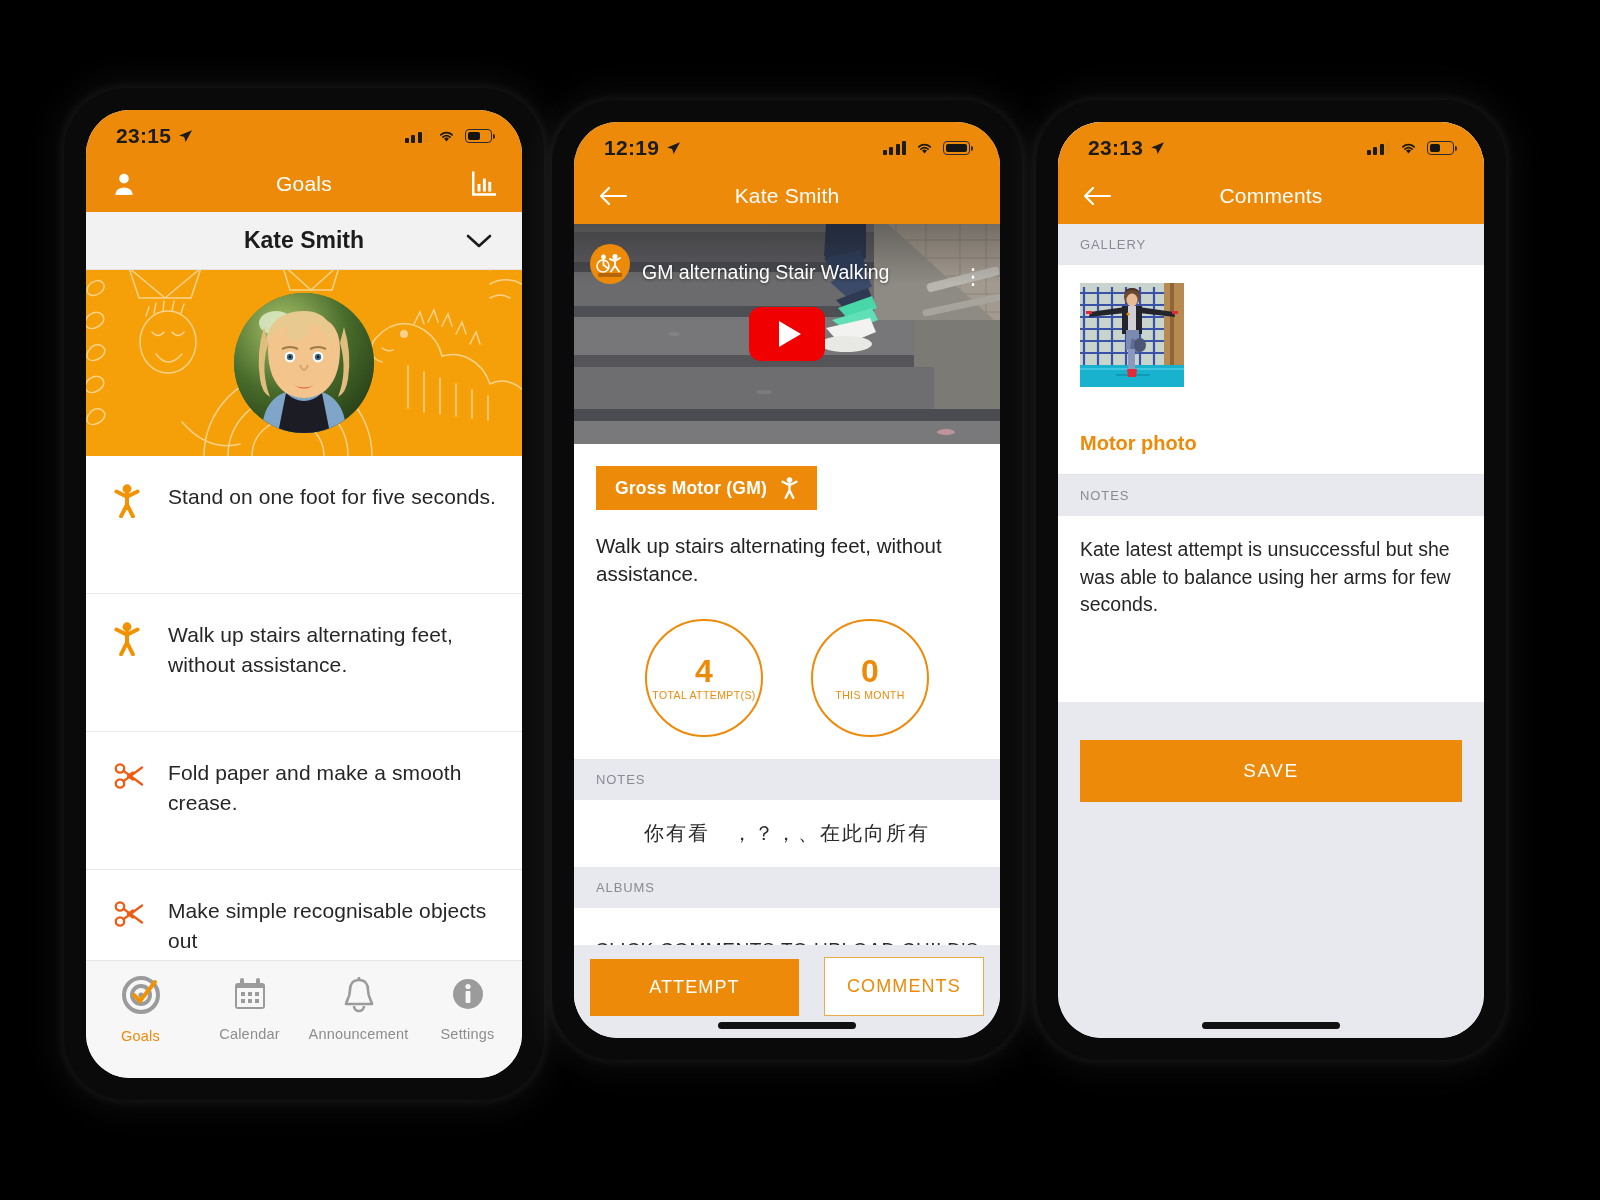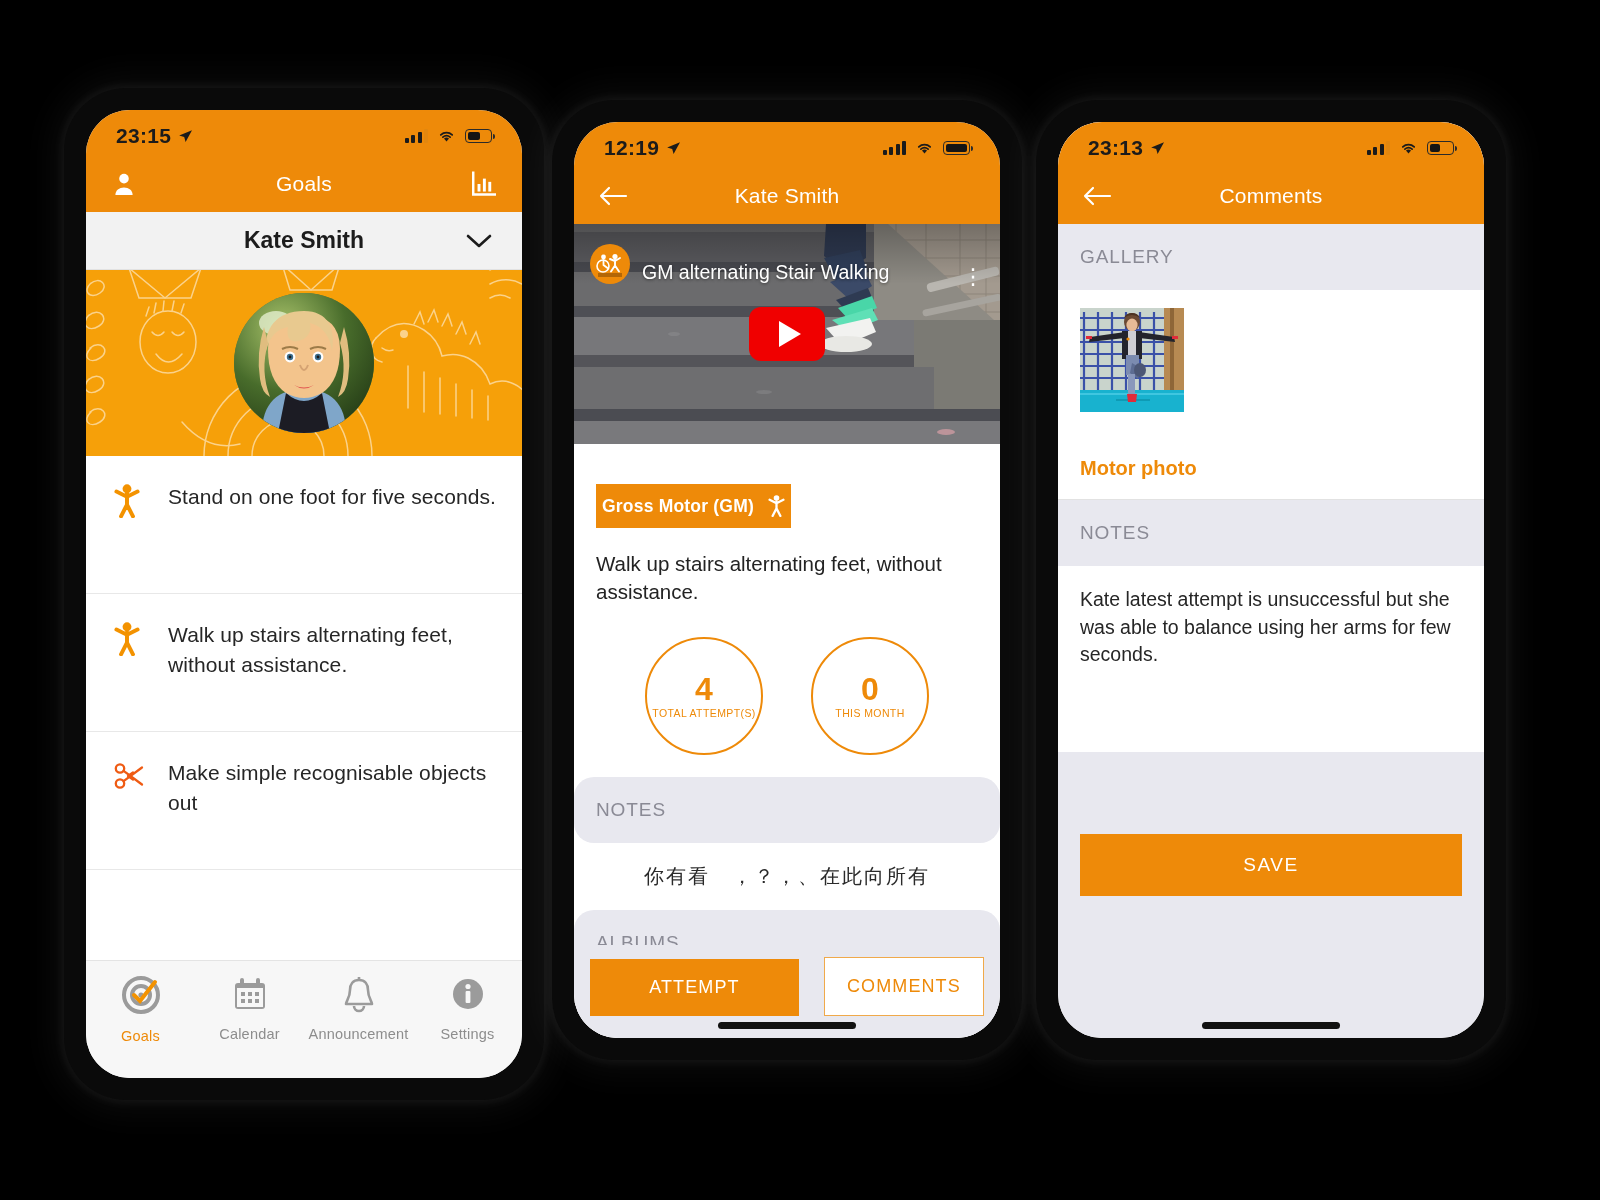--- a/index.html
+++ b/index.html
@@ -158,37 +158,37 @@
   .yt-play i {
     width:0; height:0; border-left: 22px solid #fff;
     border-top: 13px solid transparent; border-bottom: 13px solid transparent;
     margin-left: 5px;
   }
   .p2-body { background:#fff; padding: 22px 22px 0 22px; }
   .chip {
     display: inline-flex; align-items: center; gap: 14px;
     background: var(--brand); color: #fff;
     font-size: 17.5px; font-weight: bold;
-    padding: 11px 6px; letter-spacing: .2px; margin-top: 18px;
+    padding: 11px 19px; letter-spacing: .2px;
   }
   .p2-desc {
     margin-top: 22px; font-size: 20.5px; color: #232323; line-height: 1.38;
   }
   .counters { display: flex; justify-content: center; gap: 48px; margin: 30px 0 22px; }
   .counter {
     width: 118px; height: 118px; border-radius: 50%;
     border: 2.4px solid var(--brand);
     display: flex; flex-direction: column; align-items: center; justify-content: center;
     gap: 2px;
   }
   .counter .cnum { font-size: 32px; font-weight: bold; color: var(--brand); line-height: 1; }
   .counter .clab { font-size: 10.5px; color: var(--brand); letter-spacing: .4px; }
   .sect-head {
-    background: #e8e8ef; padding: 22px 22px;
-    font-size: 19px; color: #8a8a95; letter-spacing: .9px; border-radius: 20px;
+    background: #e8e8ef; padding: 13px 22px;
+    font-size: 13px; color: #8a8a95; letter-spacing: .9px;
   }
   .sect-body { background:#fff; padding: 20px 22px; text-align:center; }
   .note-cn { font-size: 20px; color:#2a2a2a; letter-spacing: 2px; }
   .album-msg {
     font-size: 19px; color:#2a2a2a; letter-spacing:.6px; line-height:1.45;
     padding: 28px 18px 18px; text-align:center;
   }
   .p2-actions {
     position:absolute; left:0; right:0; bottom:0;
     background:#e8e8ef; padding: 12px 16px 22px;
@@ -215,21 +215,21 @@
   .thumb { width: 104px; height: 104px; overflow:hidden; background:#8aa; }
   .link-row {
     background:#fff; padding: 19px 22px;
     border-bottom: 1px solid #e2e2e2;
     font-size: 20px; font-weight: bold; color: var(--brand);
   }
   .notes-body {
     background:#fff; padding: 20px 22px; min-height: 186px;
     font-size: 19.5px; color:#262626; line-height:1.42;
   }
-  .save-wrap { background:#e8e8ef; padding: 38px 22px 0; margin-top: 44px; }
+  .save-wrap { background:#e8e8ef; padding: 38px 22px 0; }
   .btn-save {
     background: var(--brand); color:#fff; text-align:center;
     padding: 20px 0; font-size: 19px; letter-spacing: 1.6px;
   }
 
   :root { --brand: #ee8a09; --brandLight: #f6a009; }
 </style>
 </head>
 <body>
 
@@ -363,20 +363,32 @@
           <div class="goal-row">
             <span class="gicon"><svg width="32" height="32" viewBox="0 0 32 32">
       <g stroke="#ef5b13" stroke-width="2.3" fill="none" stroke-linecap="round">
         <circle cx="6" cy="8.5" r="4.2"></circle>
         <circle cx="6" cy="23.5" r="4.2"></circle>
         <path d="M9.6 10.8 28 24.5"></path>
         <path d="M9.6 21.2 28 7.5"></path>
         <path d="M14 16l5-3.6M14 16l5 3.6"></path>
       </g>
               </svg></span>
+    <span class="gtext">Fold paper and make a smooth crease.</span>
+          </div>
+          <div class="goal-row">
+            <span class="gicon"><svg width="32" height="32" viewBox="0 0 32 32">
+      <g stroke="#ef5b13" stroke-width="2.3" fill="none" stroke-linecap="round">
+        <circle cx="6" cy="8.5" r="4.2"></circle>
+        <circle cx="6" cy="23.5" r="4.2"></circle>
+        <path d="M9.6 10.8 28 24.5"></path>
+        <path d="M9.6 21.2 28 7.5"></path>
+        <path d="M14 16l5-3.6M14 16l5 3.6"></path>
+      </g>
+              </svg></span>
     <span class="gtext">Make simple recognisable objects out</span>
           </div>
         </div>
 
       <div class="tabbar" id="tabbar">
           <div class="tab active">
             <span><svg width="40" height="40" viewBox="0 0 40 40">
       <circle cx="20" cy="20" r="17" fill="none" stroke="#9b9b9b" stroke-width="4"></circle>
       <circle cx="20" cy="20" r="9" fill="none" stroke="#9b9b9b" stroke-width="4"></circle>
       <circle cx="20" cy="20" r="2.6" fill="#9b9b9b"></circle>

